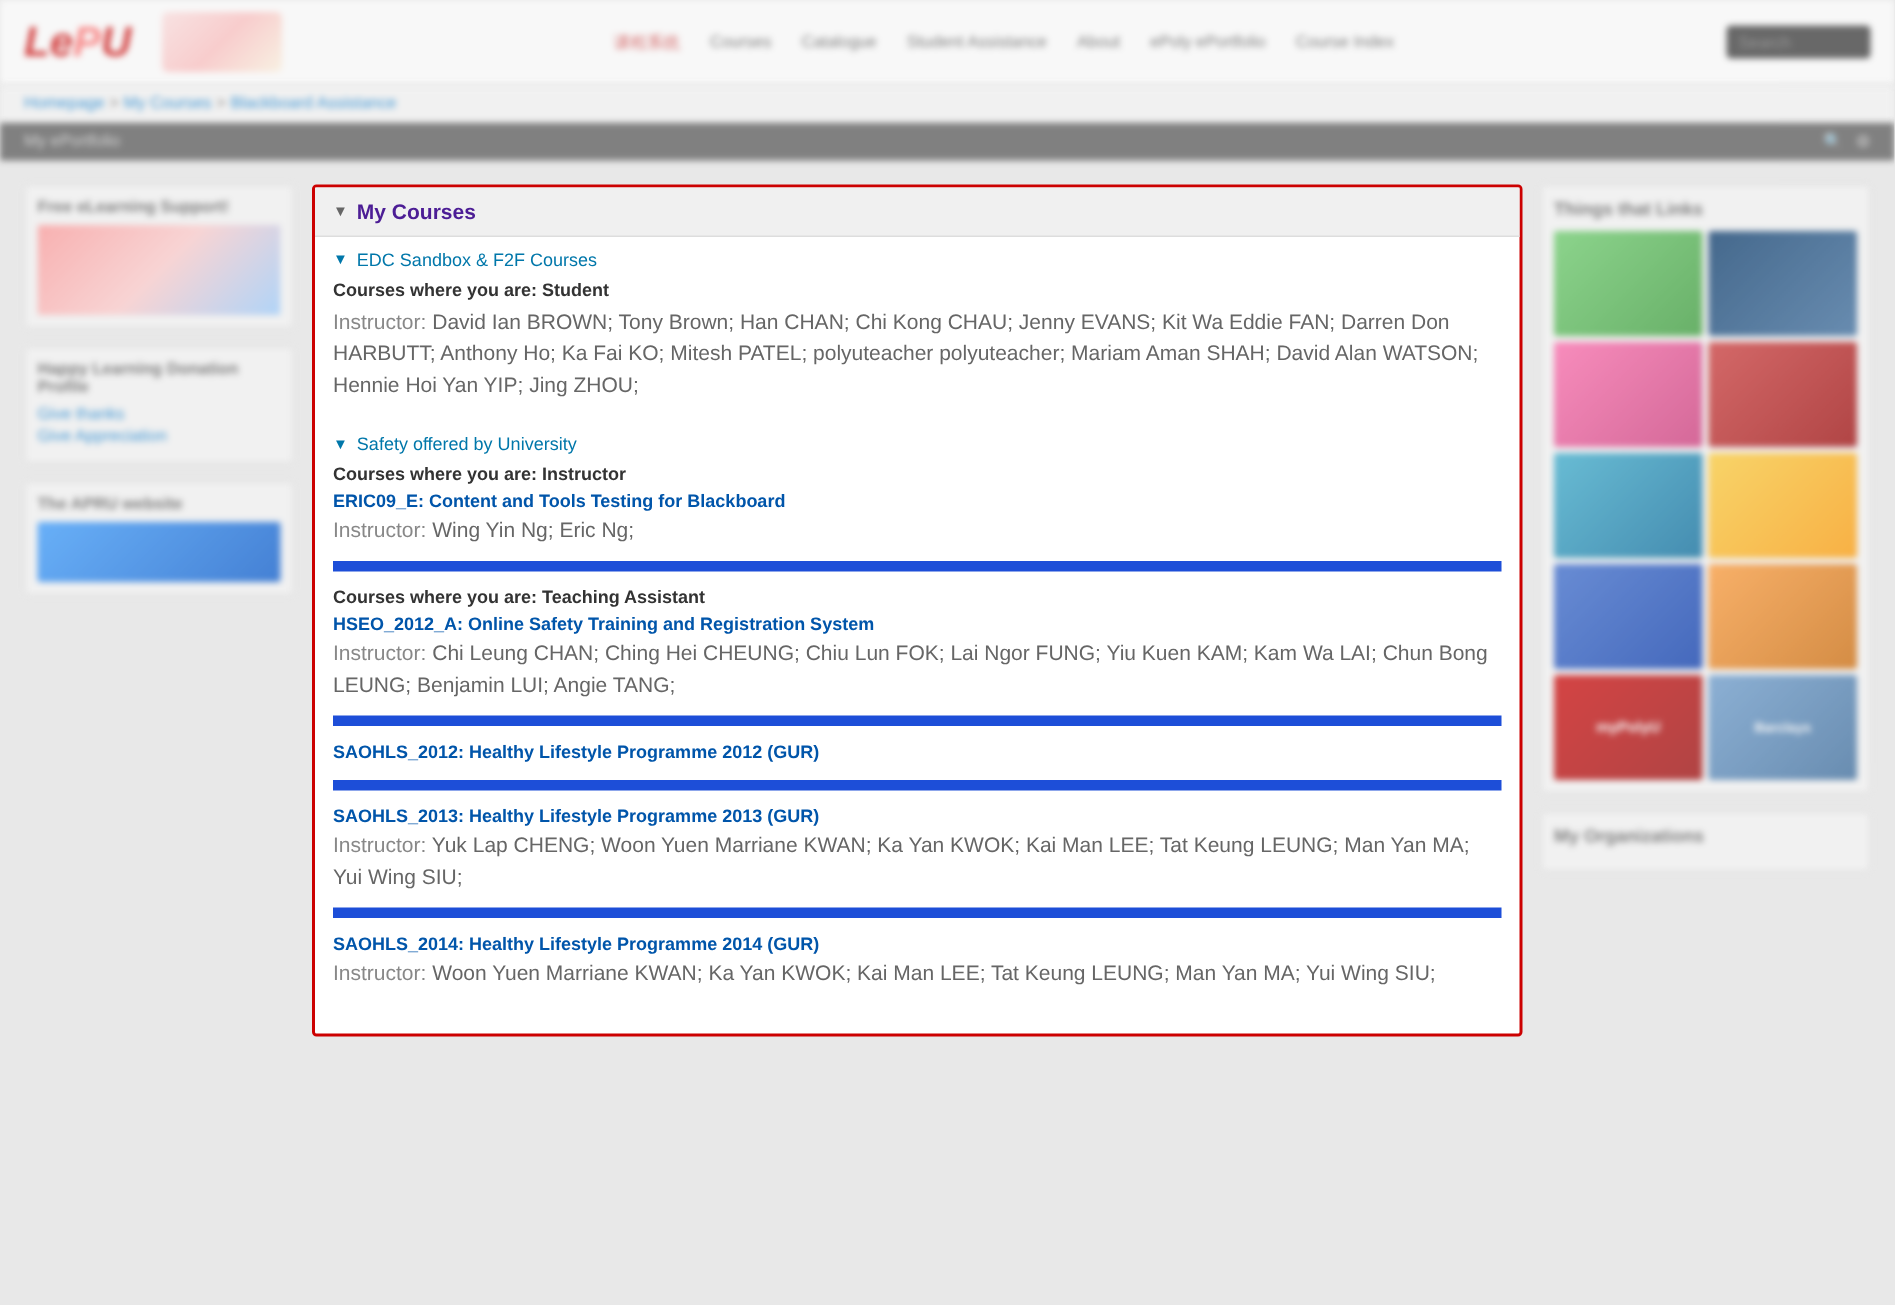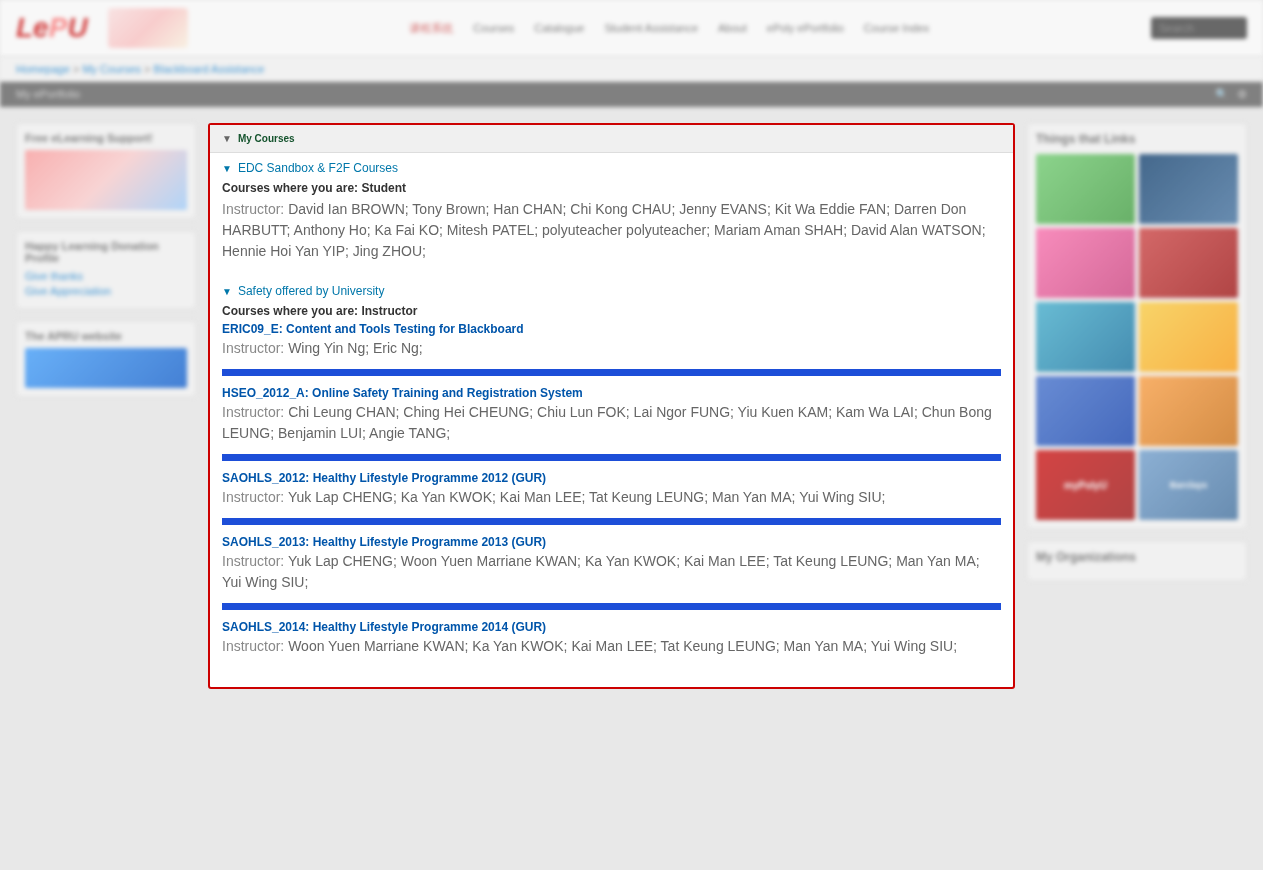--- a/index.html
+++ b/index.html
@@ -35,21 +35,21 @@
     .sidebar-image-inner { width: 100%; height: 100%; background: linear-gradient(135deg, #ff9999 0%, #ffcccc 50%, #99ccff 100%); }
     .sidebar-link { color: #0077cc; font-size: 11px; text-decoration: none; display: block; margin: 3px 0; cursor: pointer; }
     .sidebar-banner { width: 100%; height: 40px; background: linear-gradient(135deg, #3399ff, #0055cc); border-radius: 2px; }
 
     
     .center-content { flex: 1; margin: 0 12px; }
 
     
     .my-courses-box { background: #fff; border: 2px solid #cc0000; border-radius: 3px; padding: 0; }
     .my-courses-header { background: #f0f0f0; padding: 8px 12px; border-bottom: 1px solid #ddd; display: flex; align-items: center; gap: 6px; }
-    .my-courses-header-title { font-size: 10px; font-weight: bold; color: #14532d; }
+    .my-courses-header-title { font-size: 14px; font-weight: bold; color: #4c1d95; }
     .triangle-icon { color: #666; font-size: 10px; }
     .courses-content { padding: 8px 12px; }
 
     
     .course-category { margin-bottom: 12px; }
     .category-header { display: flex; align-items: center; gap: 6px; margin-bottom: 6px; }
     .category-title { color: #0077aa; font-size: 12px; font-weight: normal; text-decoration: none; cursor: pointer; }
     .category-triangle { color: #0077aa; font-size: 10px; }
 
     .courses-role-label { font-size: 12px; font-weight: bold; color: #333; margin: 6px 0 4px 0; }
@@ -171,35 +171,32 @@
           <div class="courses-role-label">Courses where you are: Instructor</div>
 
           <div class="course-item">
             <a class="course-title">ERIC09_E: Content and Tools Testing for Blackboard</a>
             <div class="course-instructor">
               <span class="instructor-label">Instructor:</span>
               <span>Wing Yin Ng;  Eric Ng;</span>
             </div>
           </div>
 
+          <div class="courses-role-label">Courses where you are: Teaching Assistant</div>
 
           <div class="course-item">
             <a class="course-title">HSEO_2012_A: Online Safety Training and Registration System</a>
             <div class="course-instructor">
               <span class="instructor-label">Instructor:</span>
               <span>Chi Leung CHAN;  Ching Hei CHEUNG;  Chiu Lun FOK;  Lai Ngor FUNG;  Yiu Kuen KAM;  Kam Wa LAI;  Chun Bong LEUNG;  Benjamin LUI;  Angie TANG;</span>
             </div>
           </div>
 
           <div class="course-item">
             <a class="course-title">SAOHLS_2012: Healthy Lifestyle Programme 2012 (GUR)</a>
-            <div class="course-instructor">
-              <span class="instructor-label">Instructor:</span>
-              <span>Yuk Lap CHENG;  Ka Yan KWOK;  Kai Man LEE;  Tat Keung LEUNG;  Man Yan MA;  Yui Wing SIU;</span>
-            </div>
           </div>
 
           <div class="course-item">
             <a class="course-title">SAOHLS_2013: Healthy Lifestyle Programme 2013 (GUR)</a>
             <div class="course-instructor">
               <span class="instructor-label">Instructor:</span>
               <span>Yuk Lap CHENG;  Woon Yuen Marriane KWAN;  Ka Yan KWOK;  Kai Man LEE;  Tat Keung LEUNG;  Man Yan MA;  Yui Wing SIU;</span>
             </div>
           </div>
 

